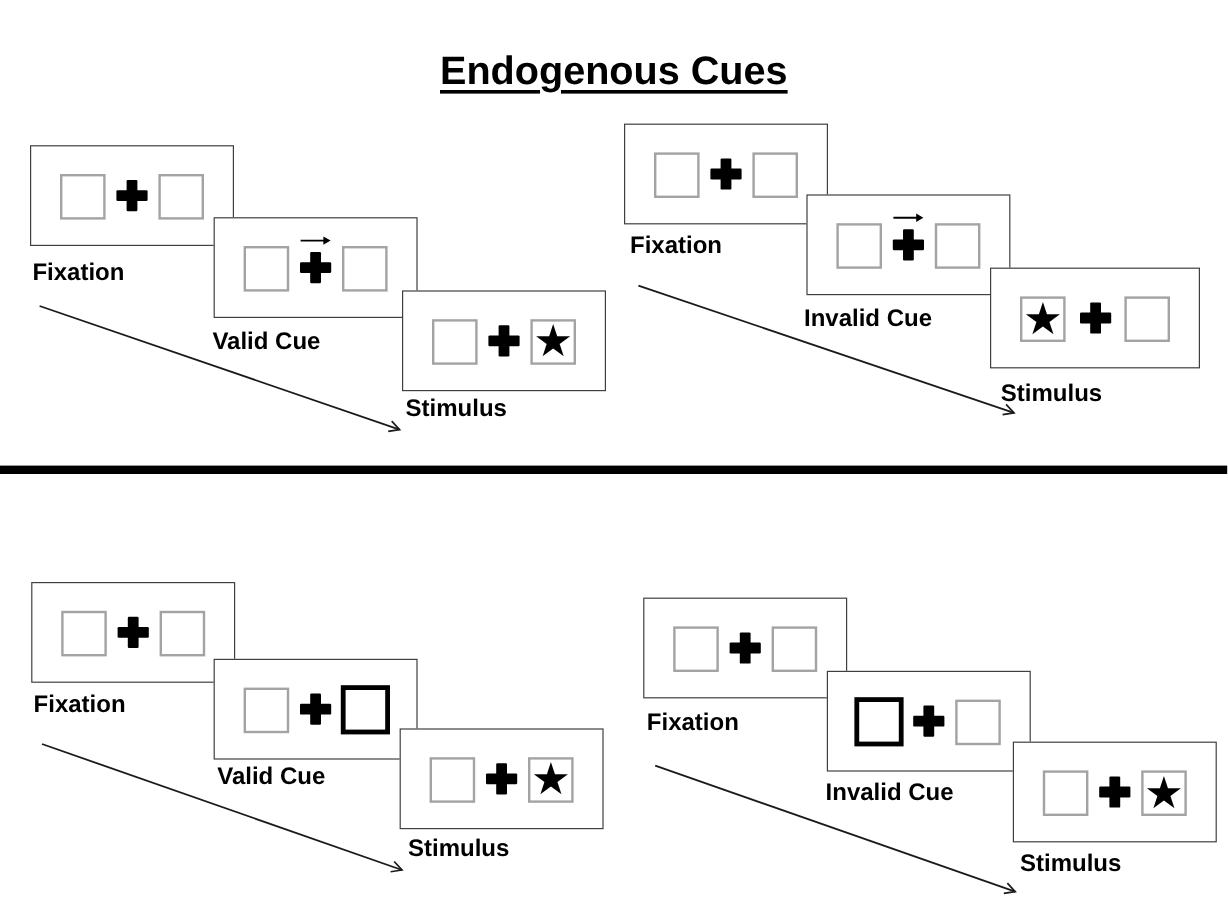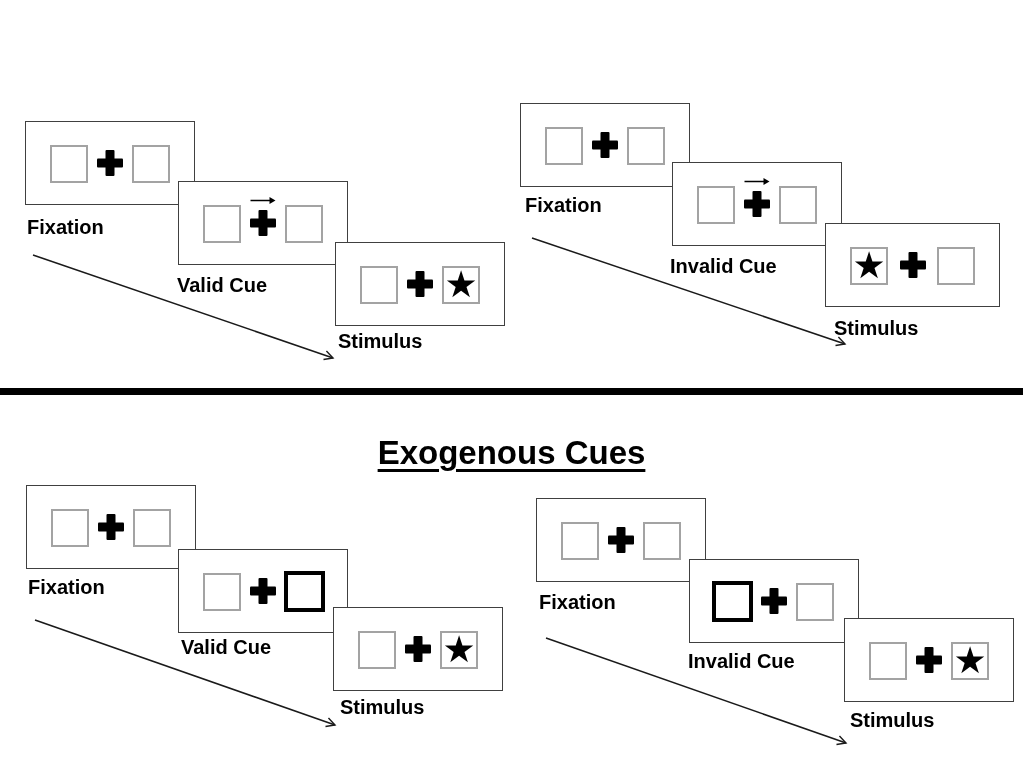--- a/index.html
+++ b/index.html
@@ -94,20 +94,21 @@
       <marker id="ah" markerWidth="16" markerHeight="16" refX="10" refY="5.5" orient="auto" markerUnits="userSpaceOnUse">
         <path d="M1.5,1 L10,5.5 L1.5,10" fill="none" stroke="#1a1a1a" stroke-width="1.4"></path>
       </marker>
     </defs>
     <line x1="33" y1="255" x2="333" y2="358" stroke="#1a1a1a" stroke-width="1.5" marker-end="url(#ah)"></line>
     <line x1="532" y1="238" x2="845" y2="344" stroke="#1a1a1a" stroke-width="1.5" marker-end="url(#ah)"></line>
     <line x1="35" y1="620" x2="335" y2="725" stroke="#1a1a1a" stroke-width="1.5" marker-end="url(#ah)"></line>
     <line x1="546" y1="638" x2="846" y2="743" stroke="#1a1a1a" stroke-width="1.5" marker-end="url(#ah)"></line>
   </svg>
 
+  <h1 class="section-title" style="top:18px">Endogenous Cues</h1>
 
   <div class="panel" style="left:25px;top:121px">
     <div class="box l"></div>
     <div class="plus"></div>
     <div class="box r"></div>
   </div>
   <div class="plabel" style="left:27px;top:216px">Fixation</div>
 
   <div class="panel z2" style="left:178px;top:181px">
     <div class="box l"></div>
@@ -151,21 +152,20 @@
     <div class="box l">
       <span class="star">★</span>
     </div>
     <div class="plus"></div>
     <div class="box r"></div>
   </div>
   <div class="plabel" style="left:834px;top:317px">Stimulus</div>
 
   <div class="divider"></div>
 
-  <h1 class="section-title" style="top:412px">Exogenous Cues</h1>
 
   <div class="panel" style="left:26px;top:485px">
     <div class="box l"></div>
     <div class="plus"></div>
     <div class="box r"></div>
   </div>
   <div class="plabel" style="left:28px;top:576px">Fixation</div>
 
   <div class="panel z2" style="left:178px;top:549px">
     <div class="box l"></div>

